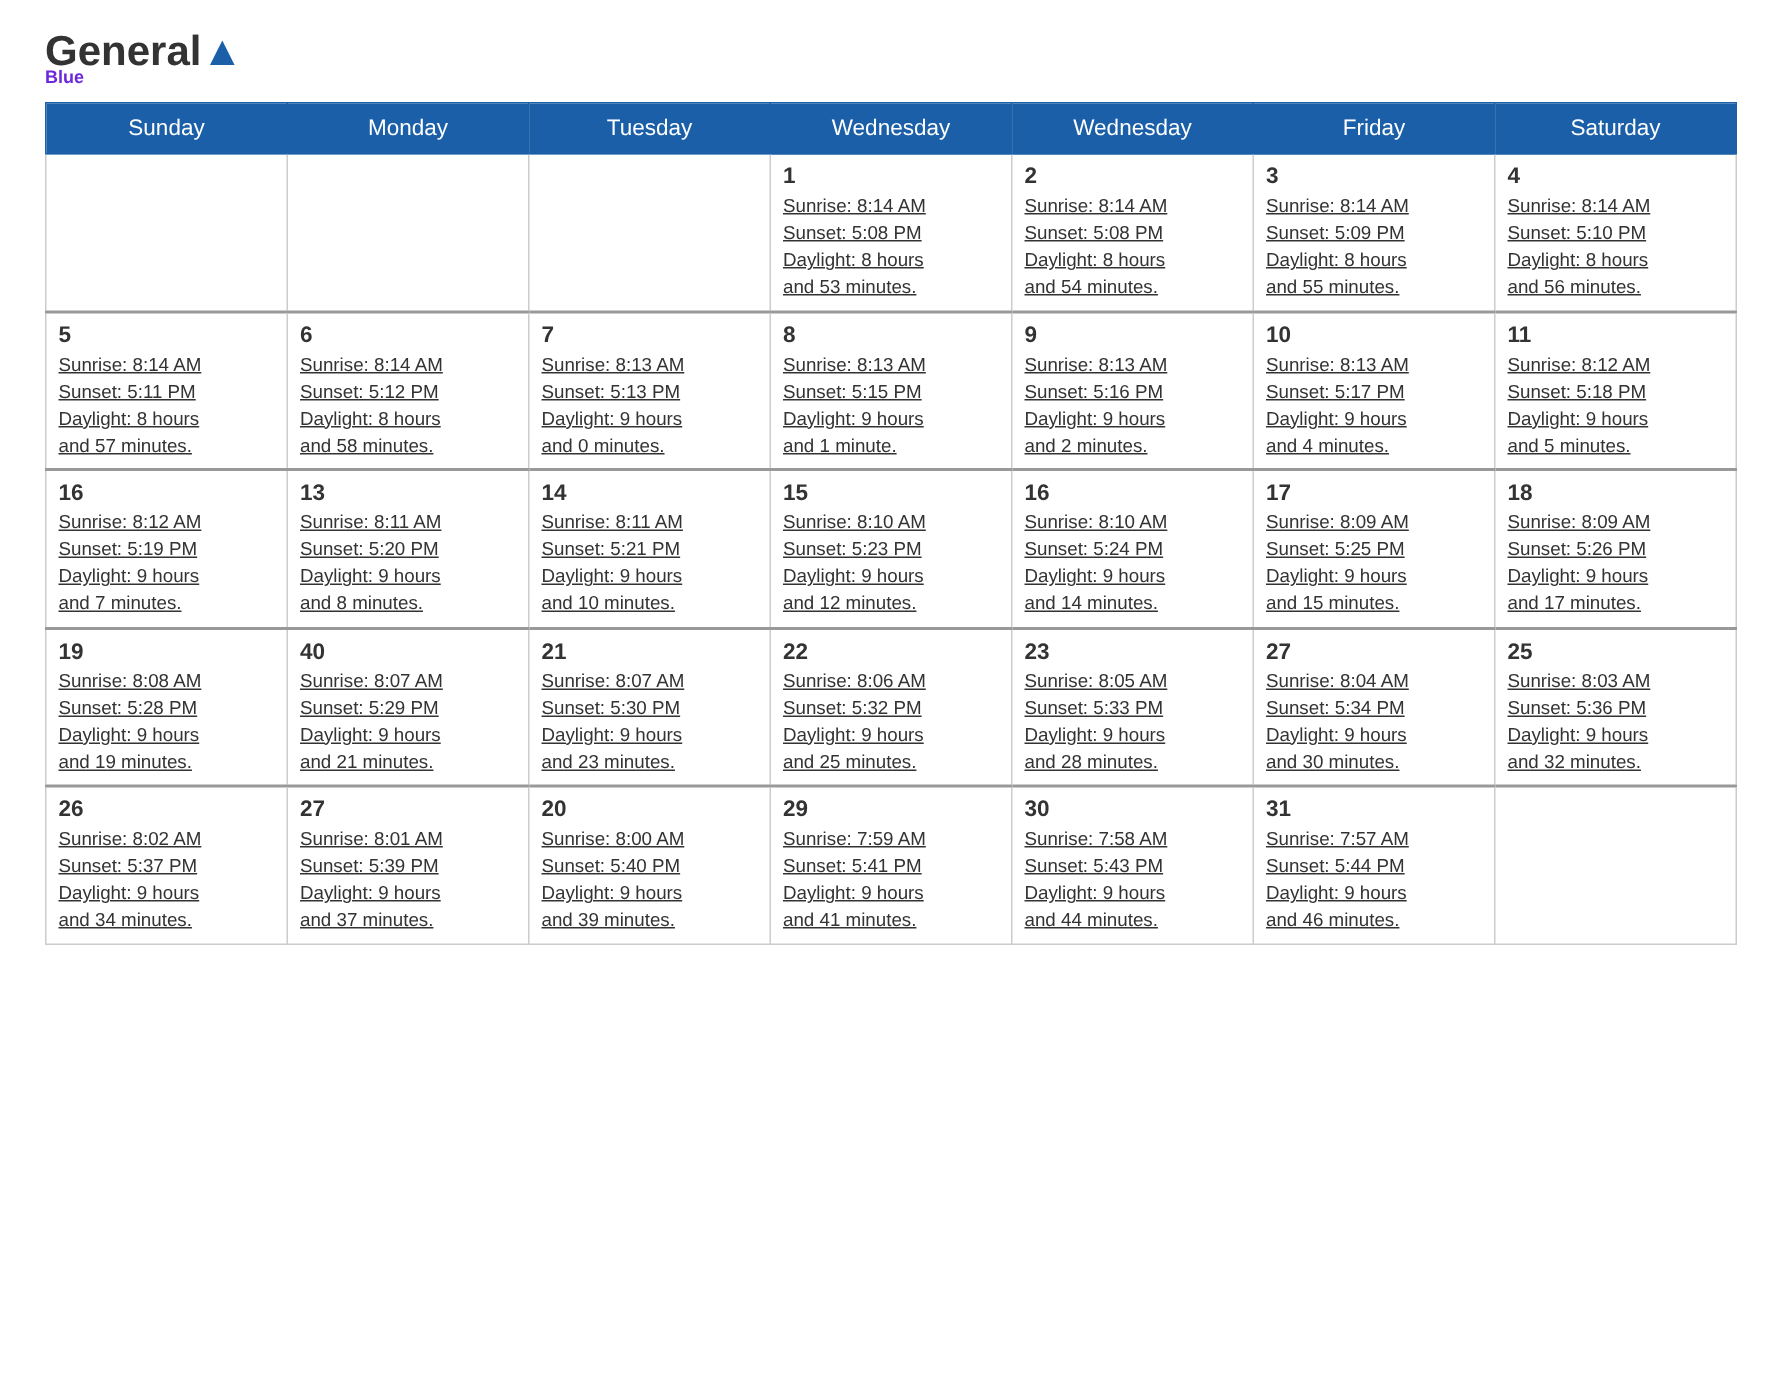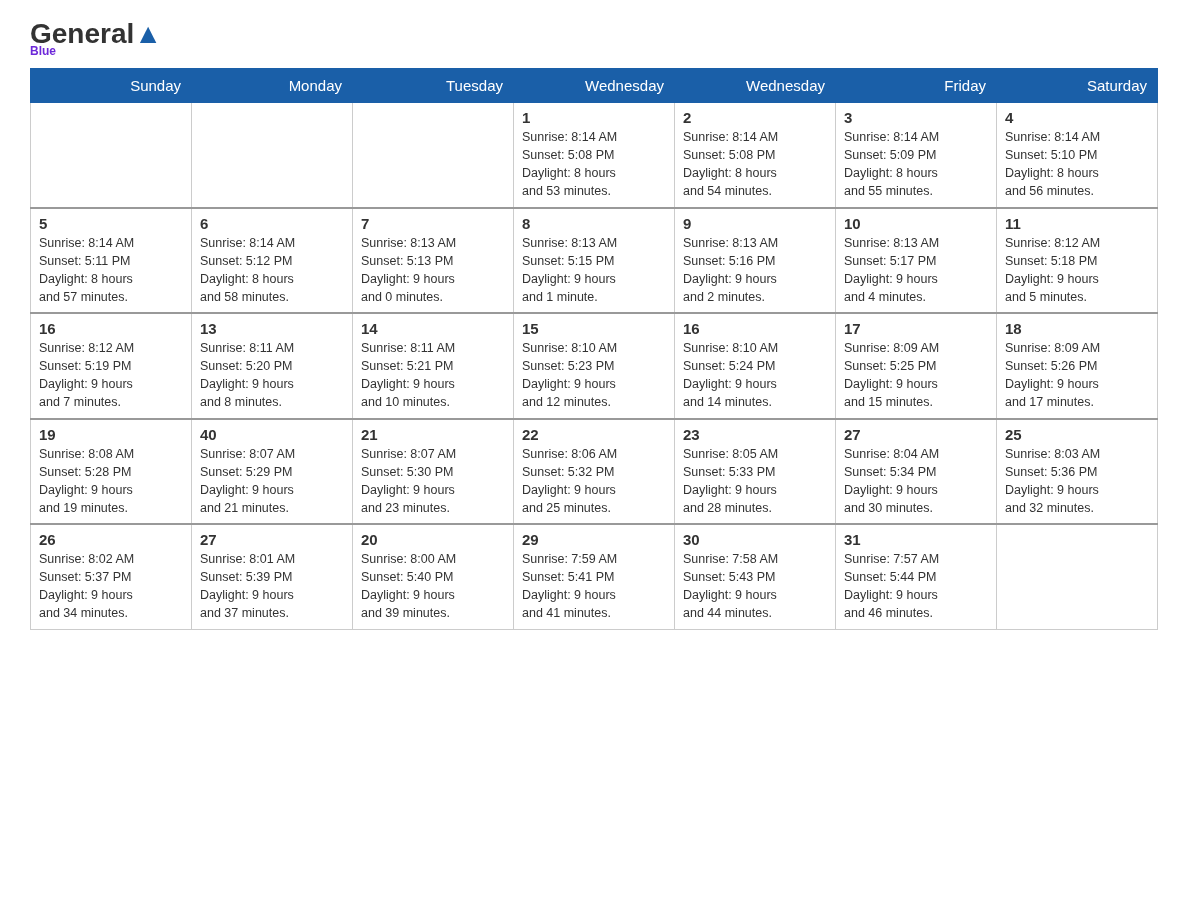--- a/index.html
+++ b/index.html
@@ -53,21 +53,21 @@
     }
     .calendar {
       width: 100%;
       border-collapse: collapse;
       margin-top: 10px;
     }
     .calendar thead tr th {
       background-color: #1a5fa8;
       color: #fff;
       padding: 8px 10px;
-      text-align: right;
+      text-align: center;
       font-size: 15px;
       font-weight: normal;
       border: 1px solid #1a5fa8;
     }
     .calendar tbody tr td {
       border: 1px solid #ccc;
       vertical-align: top;
       padding: 6px 8px;
       width: 14.28%;
       min-height: 100px;
@@ -80,20 +80,21 @@
     .day-num {
       font-size: 15px;
       font-weight: bold;
       color: #333;
       margin-bottom: 2px;
     }
     .day-info {
       font-size: 12.5px;
       color: #333;
       line-height: 1.45;
+      text-decoration: underline;
     }
     .calendar tbody tr:not(:last-child) td {
       border-bottom: 1px solid #999;
     }
     .row-divider td {
       border-top: 2px solid #999 !important;
     }
   </style>
 </head>
 <body>

